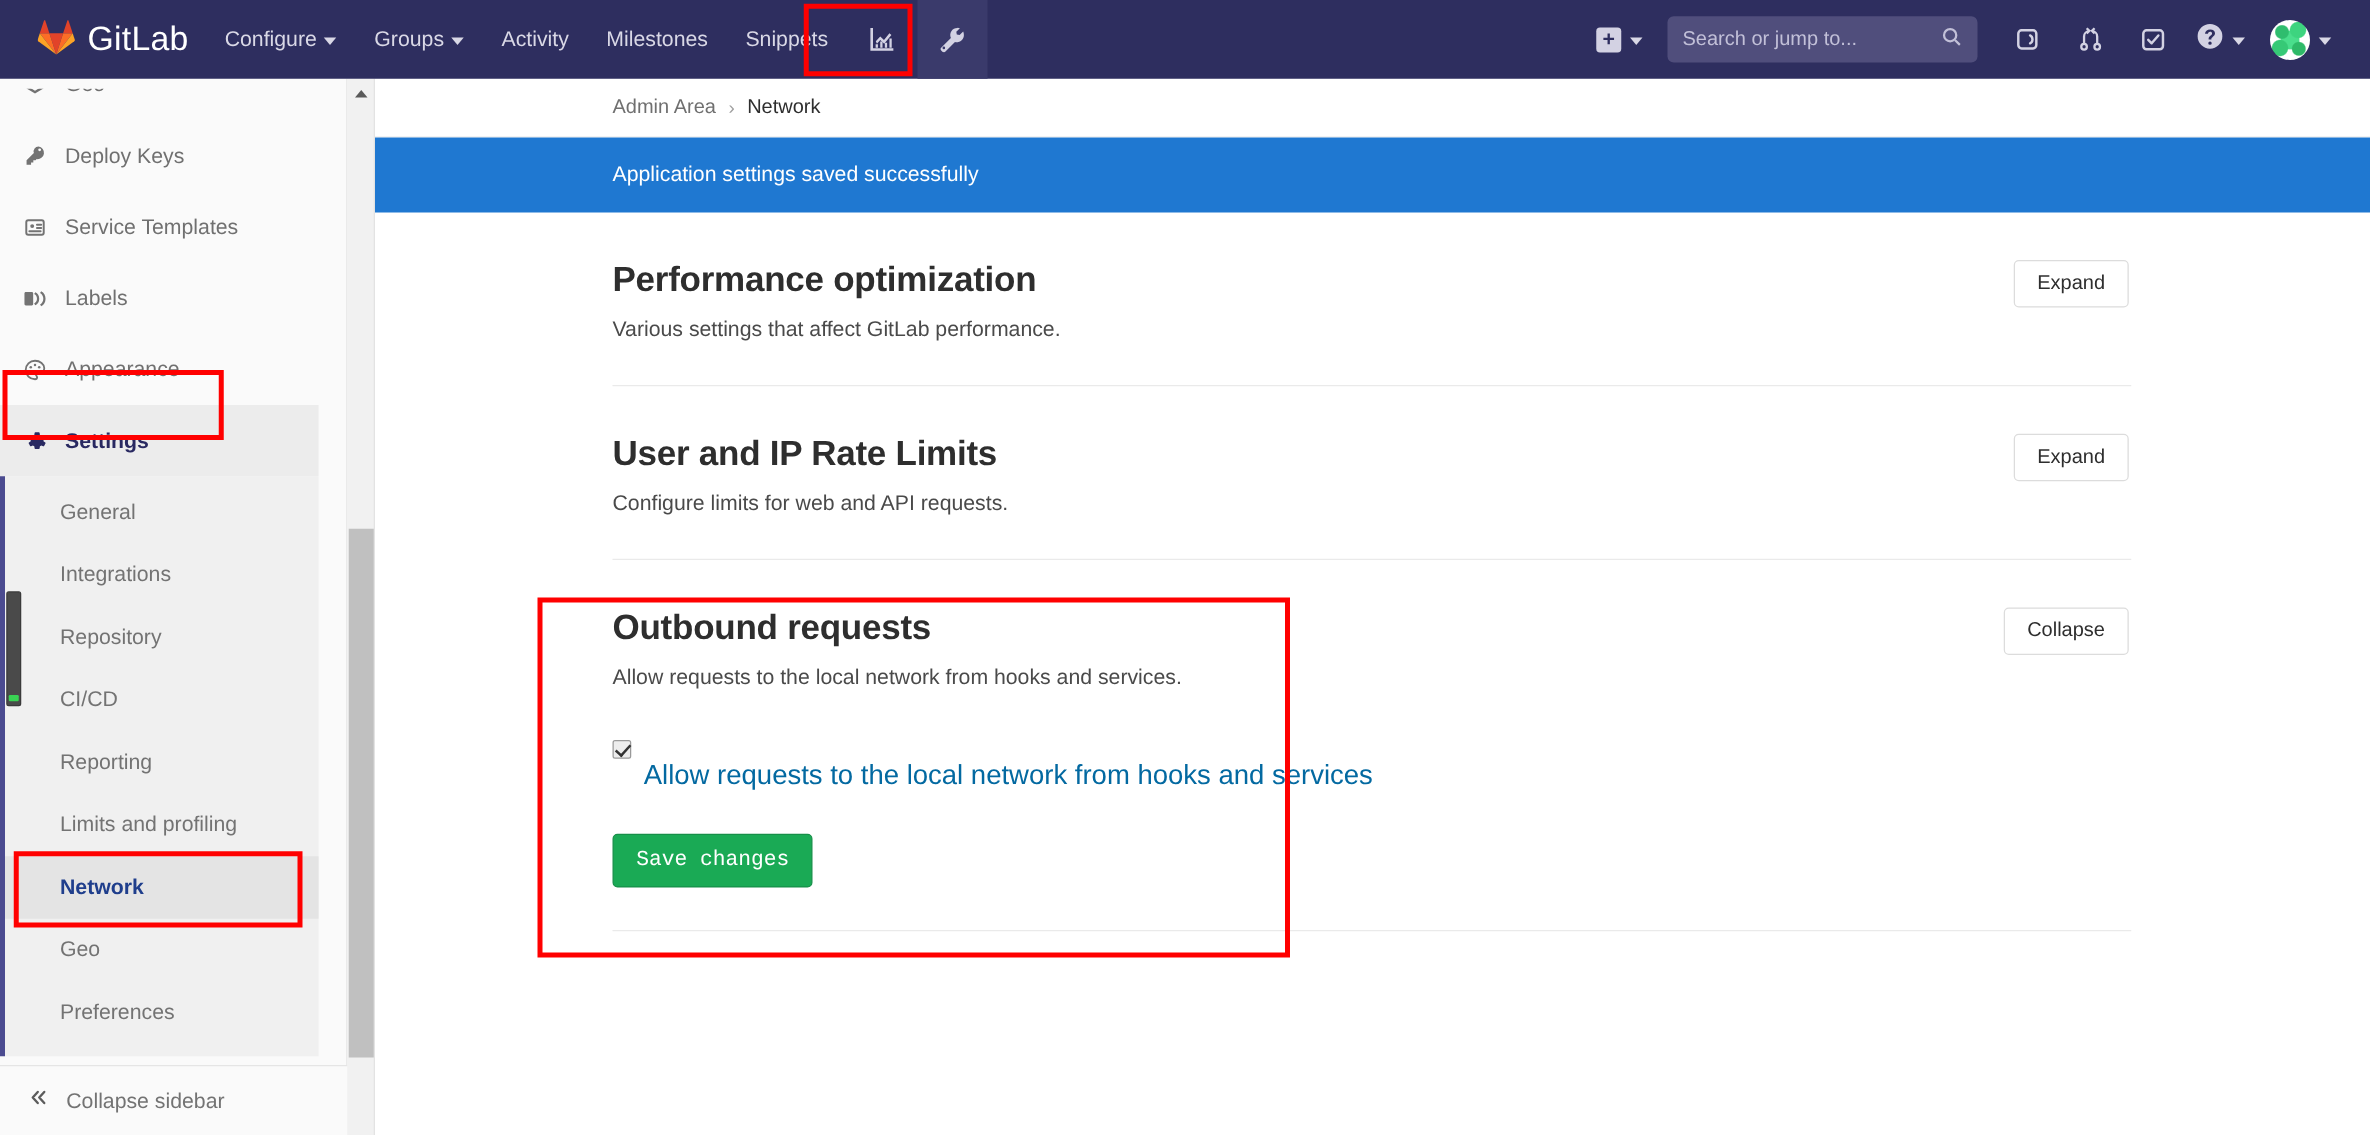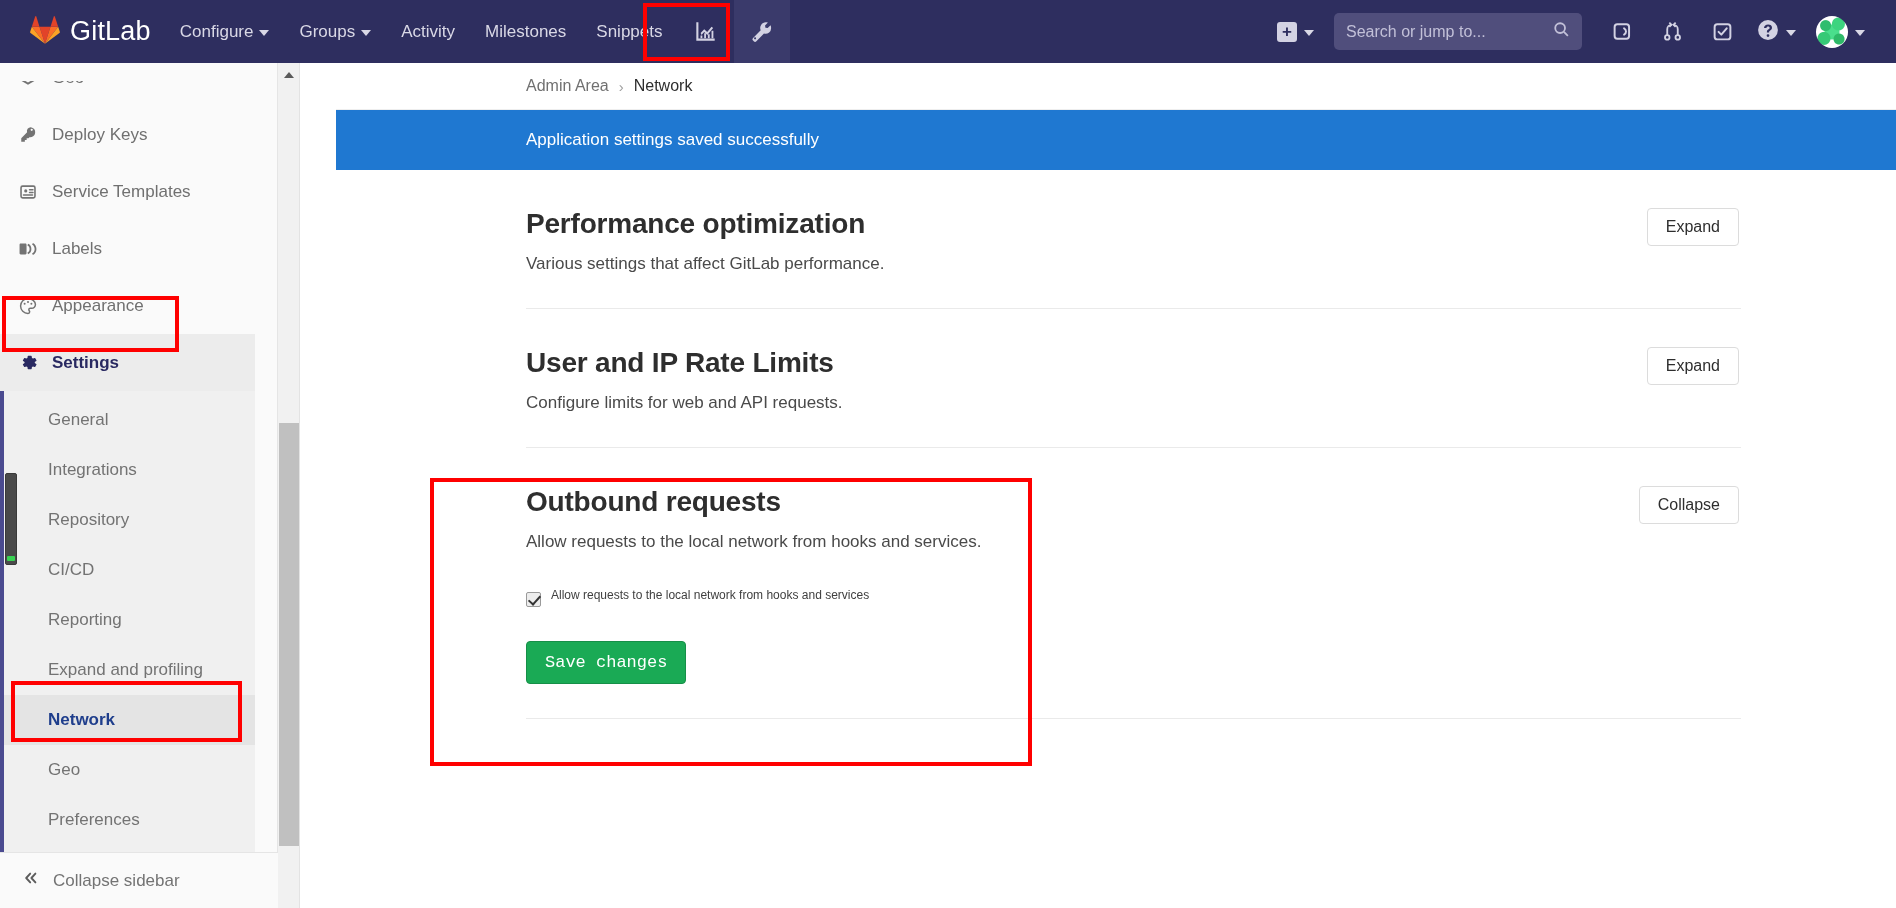--- a/index.html
+++ b/index.html
@@ -92,21 +92,21 @@
 
   
   .sidebar {
     position: absolute; top: 63px; left: 0;
     width: 278px; height: 845px;
     background: #fafafa;
     border-right: 1px solid #e5e5e5;
     z-index: 20;
   }
   .side-scroll {
-    position: absolute; top: 18px; left: 0;
+    position: absolute; top: 8px; left: 0;
     width: 255px; height: 789px;
     overflow: hidden;
   }
   .side-list { position: relative; padding-top: 0; }
   .side-row {
     display: flex; align-items: center; gap: 14px;
     height: 57px; padding-left: 18px;
     color: #707070; font-size: 17px;
     cursor: pointer; white-space: nowrap;
   }
@@ -176,21 +176,21 @@
   .os-thumb {
     position: absolute; top: 360px; left: 1px;
     width: 20px; height: 423px;
     background: #c0c0c0; cursor: pointer;
   }
 
   
   .main {
     position: absolute; top: 63px; left: 300px;
     width: 1596px; height: 845px;
-    background: #fff; overflow: hidden; padding-left: 36px;
+    background: #fff; overflow: hidden;
   }
   .breadcrumb {
     height: 47px; display: flex; align-items: center;
     padding-left: 190px; font-size: 16px; color: #707070;
     border-bottom: 1px solid #eee;
   }
   .breadcrumb .sep { margin: 0 10px; color: #a0a0a0; font-size: 15px; }
   .breadcrumb .crumb-link { color: #707070; cursor: pointer; }
   .breadcrumb .crumb-cur { color: #2e2e2e; }
 
@@ -231,21 +231,21 @@
     border: 1px solid #9a9a9a; background: #ededed;
     border-radius: 2px; position: relative; cursor: pointer;
     flex: none;
   }
   .cbox.checked::after {
     content: ""; position: absolute; left: 4px; top: 0px;
     width: 5px; height: 10px;
     border: solid #333; border-width: 0 2px 2px 0;
     transform: rotate(42deg);
   }
-  .check-label { font-size: 12px; color: #404040; cursor: pointer; }
+  .check-label { font-size: 22px; color: #0369a1; cursor: pointer; margin-top: 19px; }
 
   .save-btn {
     margin-top: 34px;
     background: #1aaa55; border: 1px solid #168f48; border-radius: 4px;
     color: #fff; font-size: 17px; padding: 11px 18px;
     cursor: pointer; font-family: Liberation Mono, monospace;
   }
 
   
   .anno {
@@ -441,21 +441,21 @@
           <div class="sub-row">
               <span>Repository</span>
             </div>
           <div class="sub-row">
               <span>CI/CD</span>
             </div>
           <div class="sub-row">
               <span>Reporting</span>
             </div>
           <div class="sub-row">
-              <span>Expand and profiling</span>
+              <span>Limits and profiling</span>
             </div>
           <div class="sub-row active">
               <span>Network</span>
             </div>
           <div class="sub-row">
               <span>Geo</span>
             </div>
           <div class="sub-row">
               <span>Preferences</span>
             </div>

